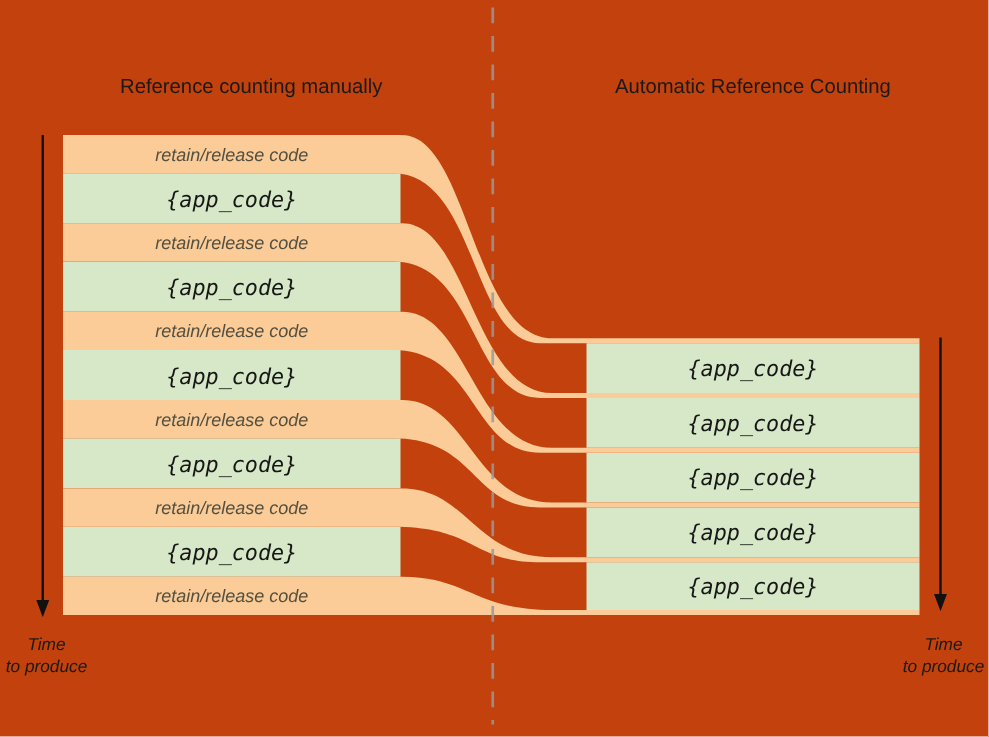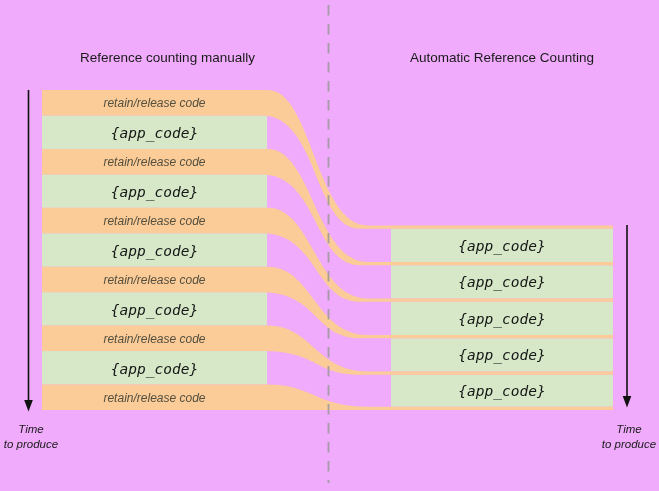--- a/index.html
+++ b/index.html
@@ -5,21 +5,21 @@
   html, body {
     margin: 0;
     padding: 0;
     background: #ffffff;
     font-family: "Liberation Sans", sans-serif;
   }
   .stage {
     position: relative;
     width: 659px;
     height: 491px;
-    background: #f0abfc;
+    background: #c2410c;
     overflow: hidden;
   }
   svg { display: block; }
 
   .ribbon { fill: var(--ribbon-orange, #fbcb98); stroke: none; }
   .green-bar { fill: var(--app-green, #d6e8c7); stroke: none; }
 
   .title-text {
     font-family: "Liberation Sans", sans-serif;
     font-size: 13.5px;

